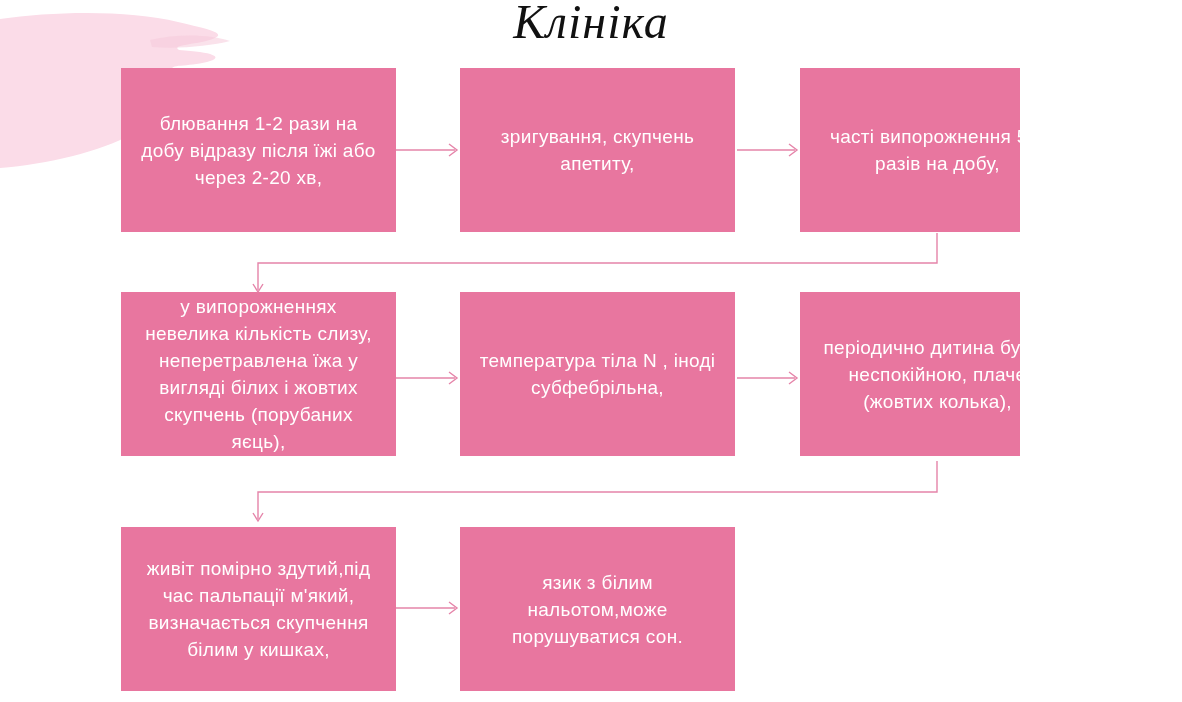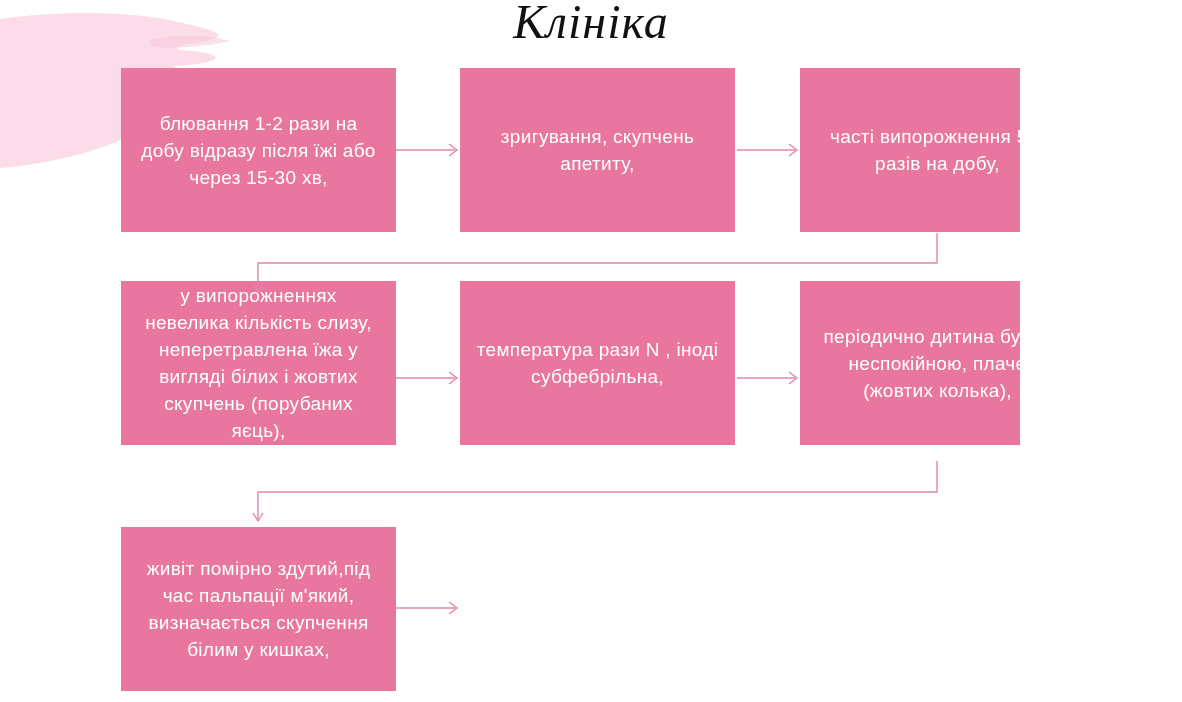--- a/index.html
+++ b/index.html
@@ -31,21 +31,21 @@
     padding:0 16px;
   }
   .box .txt{
     color:#ffffff;
     font-size:19px;
     line-height:27px;
     text-align:center;
     letter-spacing:0.3px;
   }
   .c1{left:121px}.c2{left:460px}.c3{left:800px}
-  .r1{top:68px}.r2{top:281px}.r3{top:527px}
+  .r1{top:68px}.r2{top:292px}.r3{top:527px}
   #connectors{position:absolute;left:0;top:0;pointer-events:none;}
 </style>
 </head>
 <body>
 
 <div id="slide">
 
   <svg id="brush" width="250" height="185" viewBox="0 0 250 185" aria-hidden="true">
     <path fill="#fbdce8" d="M0,19
       C55,11 130,10 178,22
@@ -58,41 +58,44 @@
       C166,102 158,118 132,134
       C100,152 48,164 0,168 Z"></path>
     <path fill="#f6cadb" opacity="0.55" d="M150,40
       C180,33 212,35 230,41
       C210,46 180,49 152,47 Z"></path>
   </svg>
 
   <h1 id="title">Клініка</h1>
 
   <div class="box r1 c1">
-    <span class="txt">блювання 1-2 рази на добу відразу після їжі або через 15-30 хв,</span>
+    <span class="txt">блювання 1-2 рази на добу відразу після їжі або через 2-20 хв,</span>
   </div>
   <div class="box r1 c2">
     <span class="txt">зригування, скупчень апетиту,</span>
   </div>
   <div class="box r1 c3">
     <span class="txt">часті випорожнення 5-7 разів на добу,</span>
   </div>
 
   <div class="box r2 c1">
     <span class="txt">у випорожненнях невелика кількість слизу, неперетравлена їжа у вигляді білих і жовтих скупчень (порубаних яєць),</span>
   </div>
   <div class="box r2 c2">
-    <span class="txt">температура рази N , іноді субфебрільна,</span>
+    <span class="txt">температура тіла N , іноді субфебрільна,</span>
   </div>
   <div class="box r2 c3">
     <span class="txt">періодично дитина буває неспокійною, плаче (жовтих колька),</span>
   </div>
 
   <div class="box r3 c1">
     <span class="txt">живіт помірно здутий,під час пальпації м'який, визначається скупчення білим у кишках,</span>
+  </div>
+  <div class="box r3 c2">
+    <span class="txt">язик з білим нальотом,може порушуватися сон.</span>
   </div>
 
   <svg id="connectors" width="1182" height="702" viewBox="0 0 1182 702" aria-hidden="true" fill="none" stroke="#e584a9" stroke-width="1.4">
 
     <g>
       <path d="M396,150 H455"></path>
         <path d="M449,144 L457,150 L449,156"></path>
     </g>
 
     <g>

